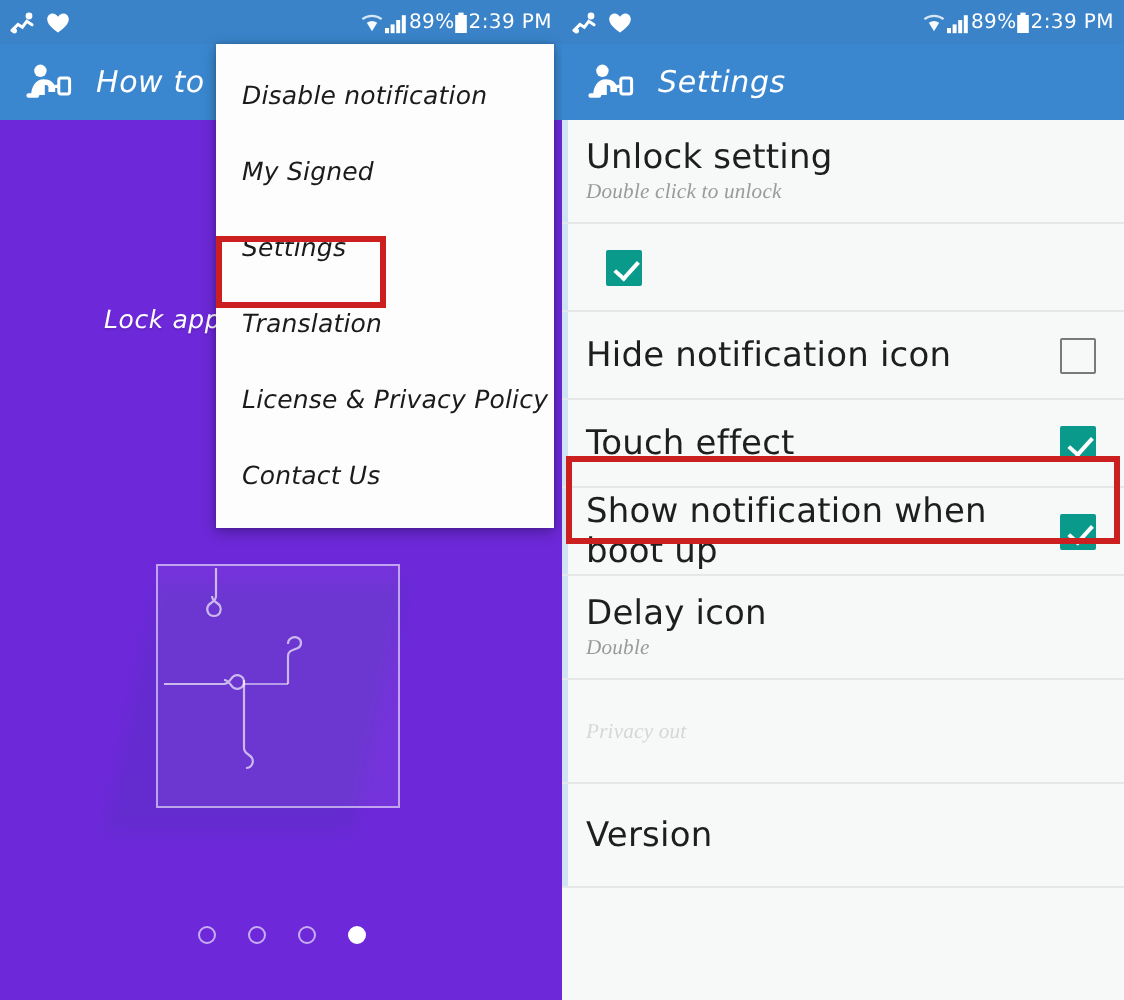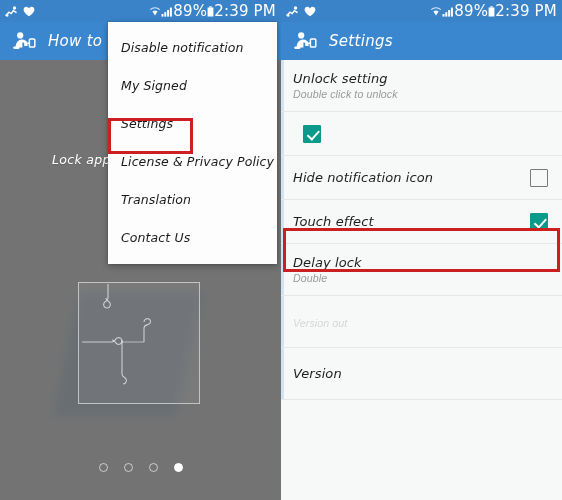--- a/index.html
+++ b/index.html
@@ -39,21 +39,21 @@
     padding: 0 5px;
     color: #ffffff;
     z-index: 40;
   }
   .sb-left { display: flex; align-items: center; gap: 5px; }
   .sb-right {
     margin-left: auto;
     display: flex;
     align-items: center;
     gap: 0;
-    font-size: 15px;
+    font-size: 10px;
     letter-spacing: .2px;
     font-family: "DejaVu Sans", sans-serif;
   }
   .sb-icon { display: block; }
   .sb-text { white-space: nowrap; }
 
   
   .appbar {
     position: relative;
     height: 38px;
@@ -72,21 +72,21 @@
     letter-spacing: .3px;
   }
 
   
   .left-body {
     position: absolute;
     left: 0;
     top: 60px;
     width: 281px;
     height: 440px;
-    background: #737373;
+    background: #6d28d9;
     overflow: hidden;
   }
   .lock-app-label {
     position: absolute;
     left: 52px;
     top: 92px;
     color: #ffffff;
     font-size: 12.5px;
     font-style: italic;
     font-family: "DejaVu Sans", sans-serif;
@@ -195,27 +195,26 @@
   }
   .srow-edge {
     position: absolute;
     left: 0; top: 0; bottom: 0;
     width: 3px;
     background: #cfe3f5;
   }
   .srow-texts { display: flex; flex-direction: column; justify-content: center; flex: 1; min-width: 0; }
   .srow-title {
     font-family: "DejaVu Sans", sans-serif;
-    font-size: 13px;
-    font-style: italic;
+    font-size: 17px;
     color: #1e1e1e;
     letter-spacing: .1px;
   }
   .srow-sub {
-    font-family: Liberation Sans, sans-serif;
+    font-family: Liberation Serif, serif;
     font-size: 10.6px;
     font-style: italic;
     color: #9a9a9a;
     margin-top: 2px;
     letter-spacing: .1px;
   }
   .srow.two-line { min-height: 52px; padding-top: 7px; padding-bottom: 7px; }
   .srow.disabled .srow-title { color: #c9c9c9; }
   .srow.disabled .srow-sub { color: #d6d6d6; }
 
@@ -332,24 +331,24 @@
       <div class="menu-item">
         <span>Disable notification</span>
       </div>
       <div class="menu-item">
         <span>My Signed</span>
       </div>
       <div class="menu-item highlighted">
         <span>Settings</span>
       </div>
       <div class="menu-item">
+        <span>Translation</span>
+      </div>
+      <div class="menu-item">
         <span>License &amp; Privacy Policy</span>
-      </div>
-      <div class="menu-item">
-        <span>Translation</span>
       </div>
       <div class="menu-item">
         <span>Contact Us</span>
       </div>
       <div class="menu-highlight-box"></div>
     </div>
   </div>
 
   <div class="panel panel-right">
 
@@ -420,33 +419,40 @@
       </div>
 
       <div class="srow">
         <div class="srow-edge"></div>
         <div class="srow-texts">
           <span class="srow-title">Touch effect</span>
         </div>
         <span class="checkbox checked"></span>
       </div>
 
+      <div class="srow">
+        <div class="srow-edge"></div>
+        <div class="srow-texts">
+          <span class="srow-title">Show notification when boot up</span>
+        </div>
+        <span class="checkbox checked"></span>
+      </div>
 
       <div class="srow two-line">
         <div class="srow-edge"></div>
         <div class="srow-texts">
-          <span class="srow-title">Delay lock</span>
+          <span class="srow-title">Delay icon</span>
           <span class="srow-sub">Double</span>
         </div>
       </div>
 
       <div class="srow two-line disabled">
         <div class="srow-edge"></div>
         <div class="srow-texts">
-          <span class="srow-sub">Version out</span>
+          <span class="srow-sub">Privacy out</span>
         </div>
       </div>
 
       <div class="srow two-line">
         <div class="srow-edge"></div>
         <div class="srow-texts">
           <span class="srow-title">Version</span>
         </div>
       </div>
 

